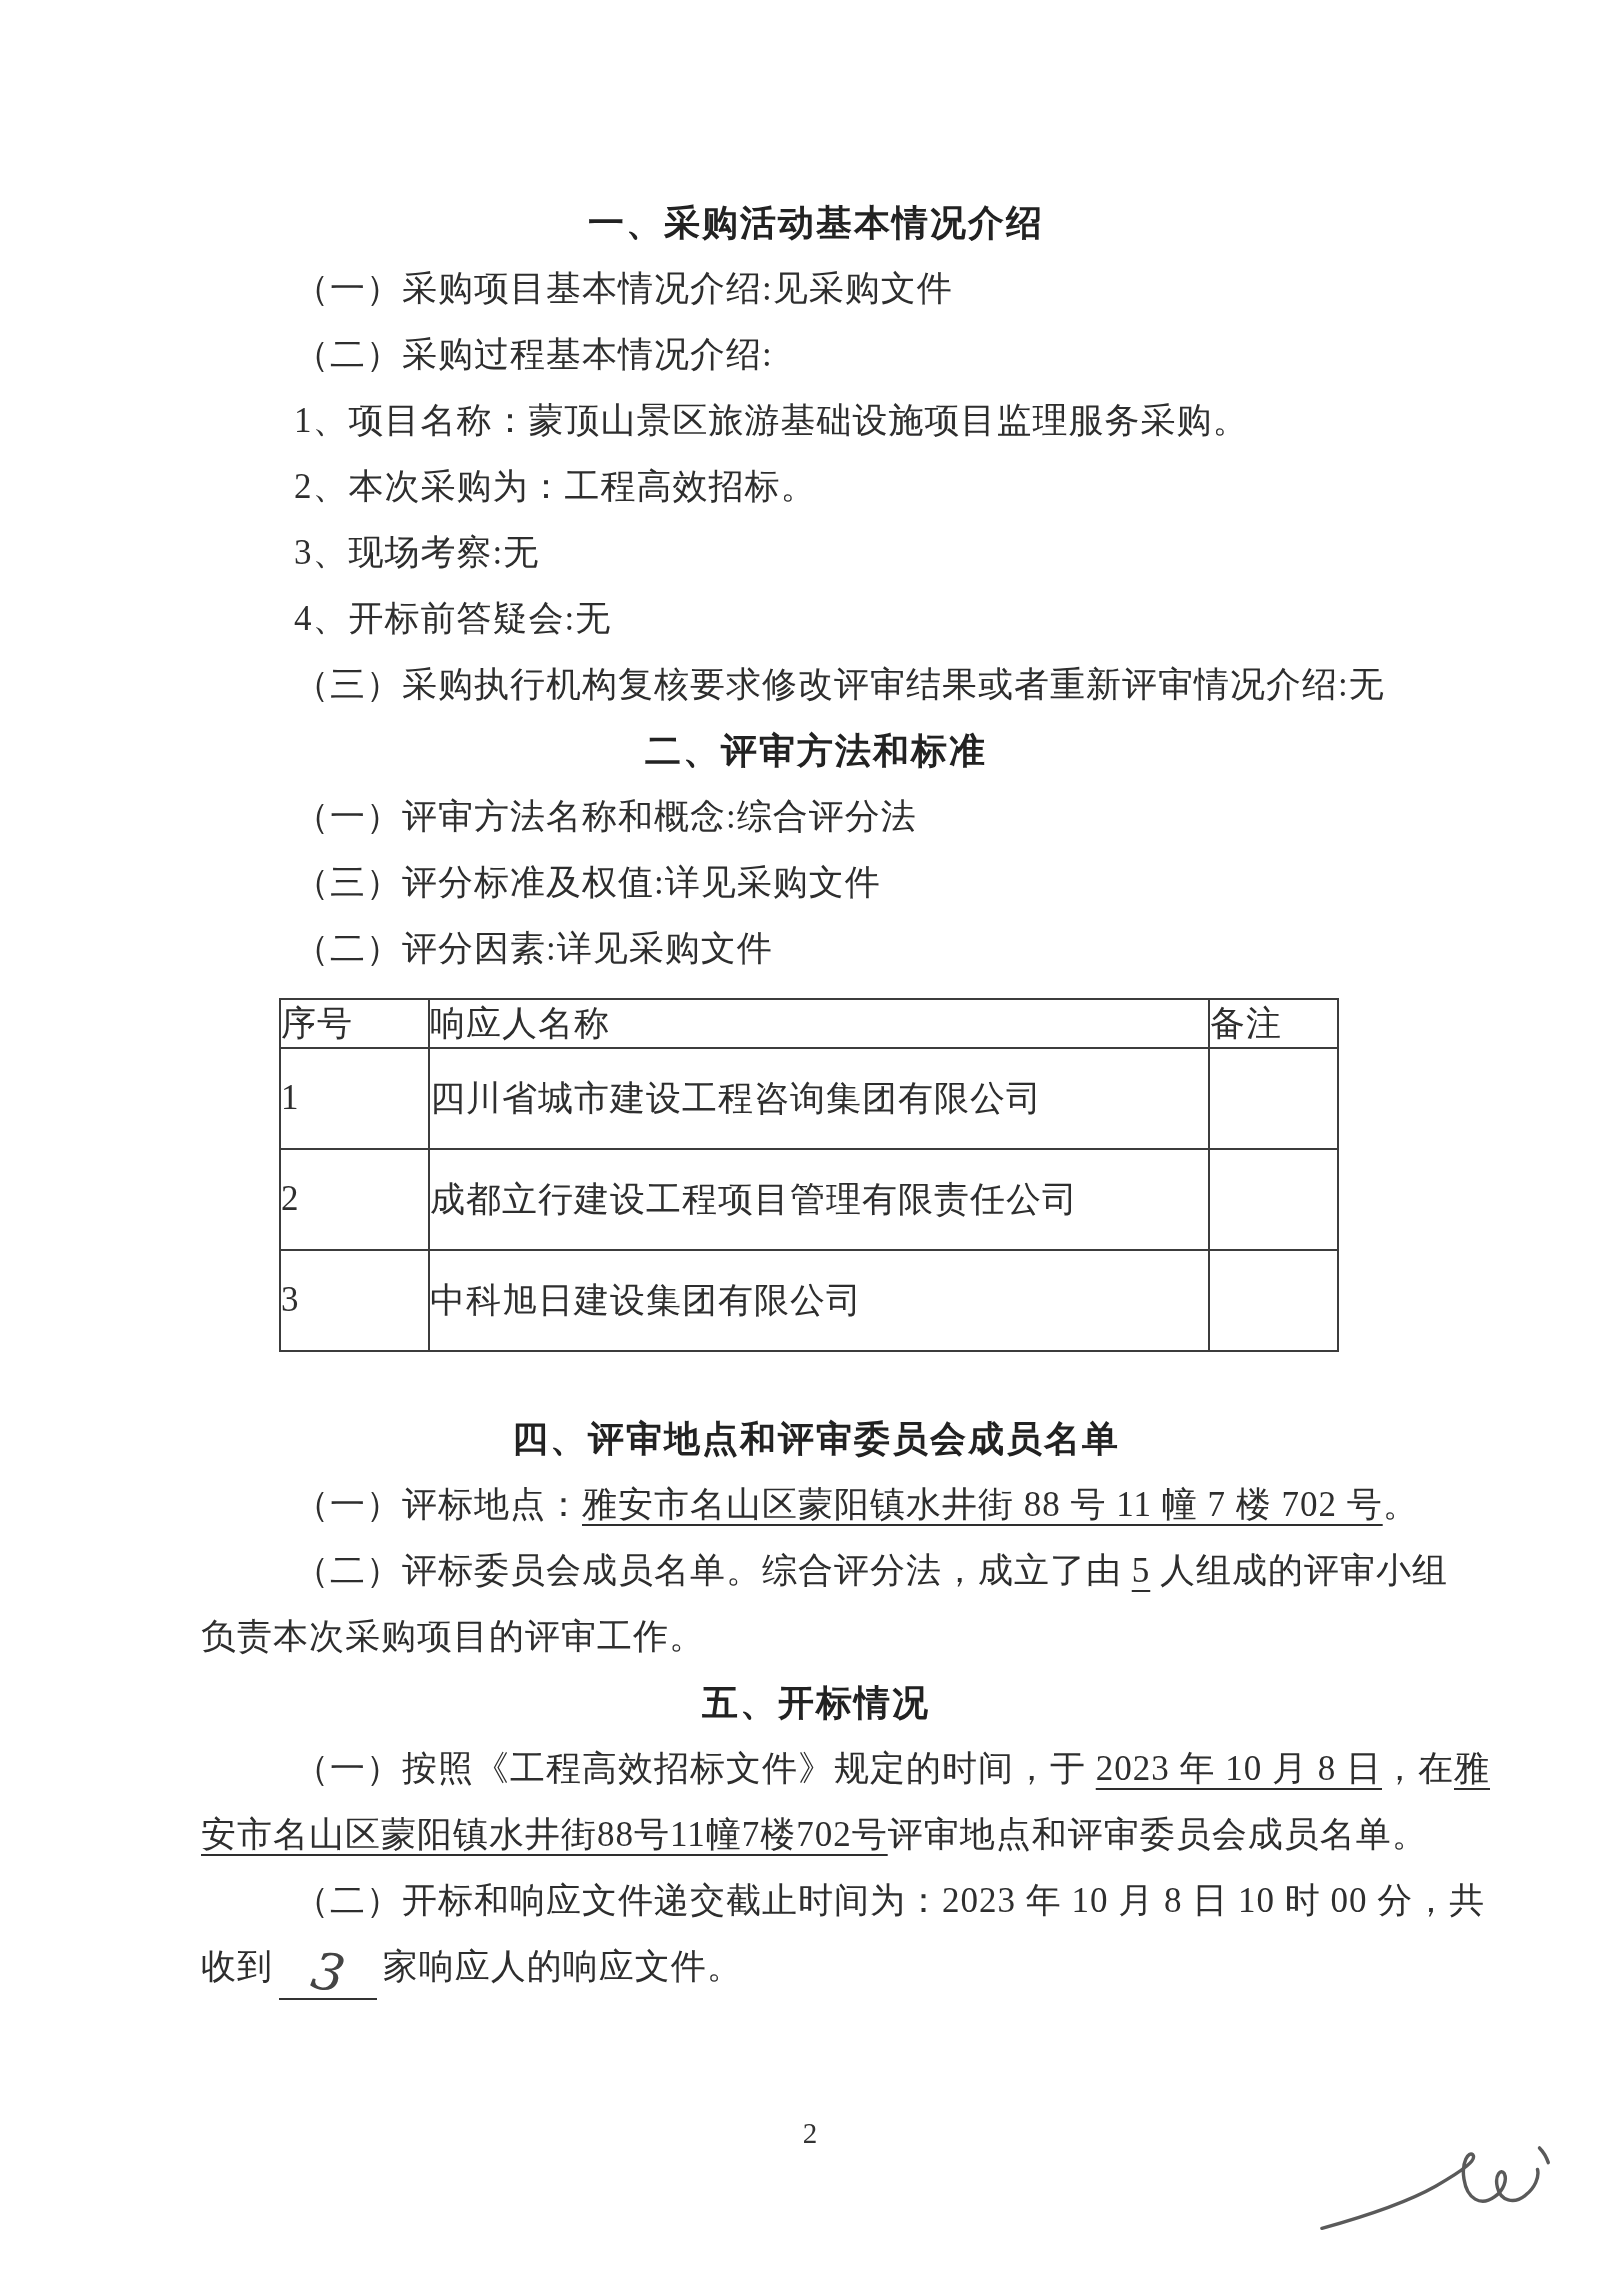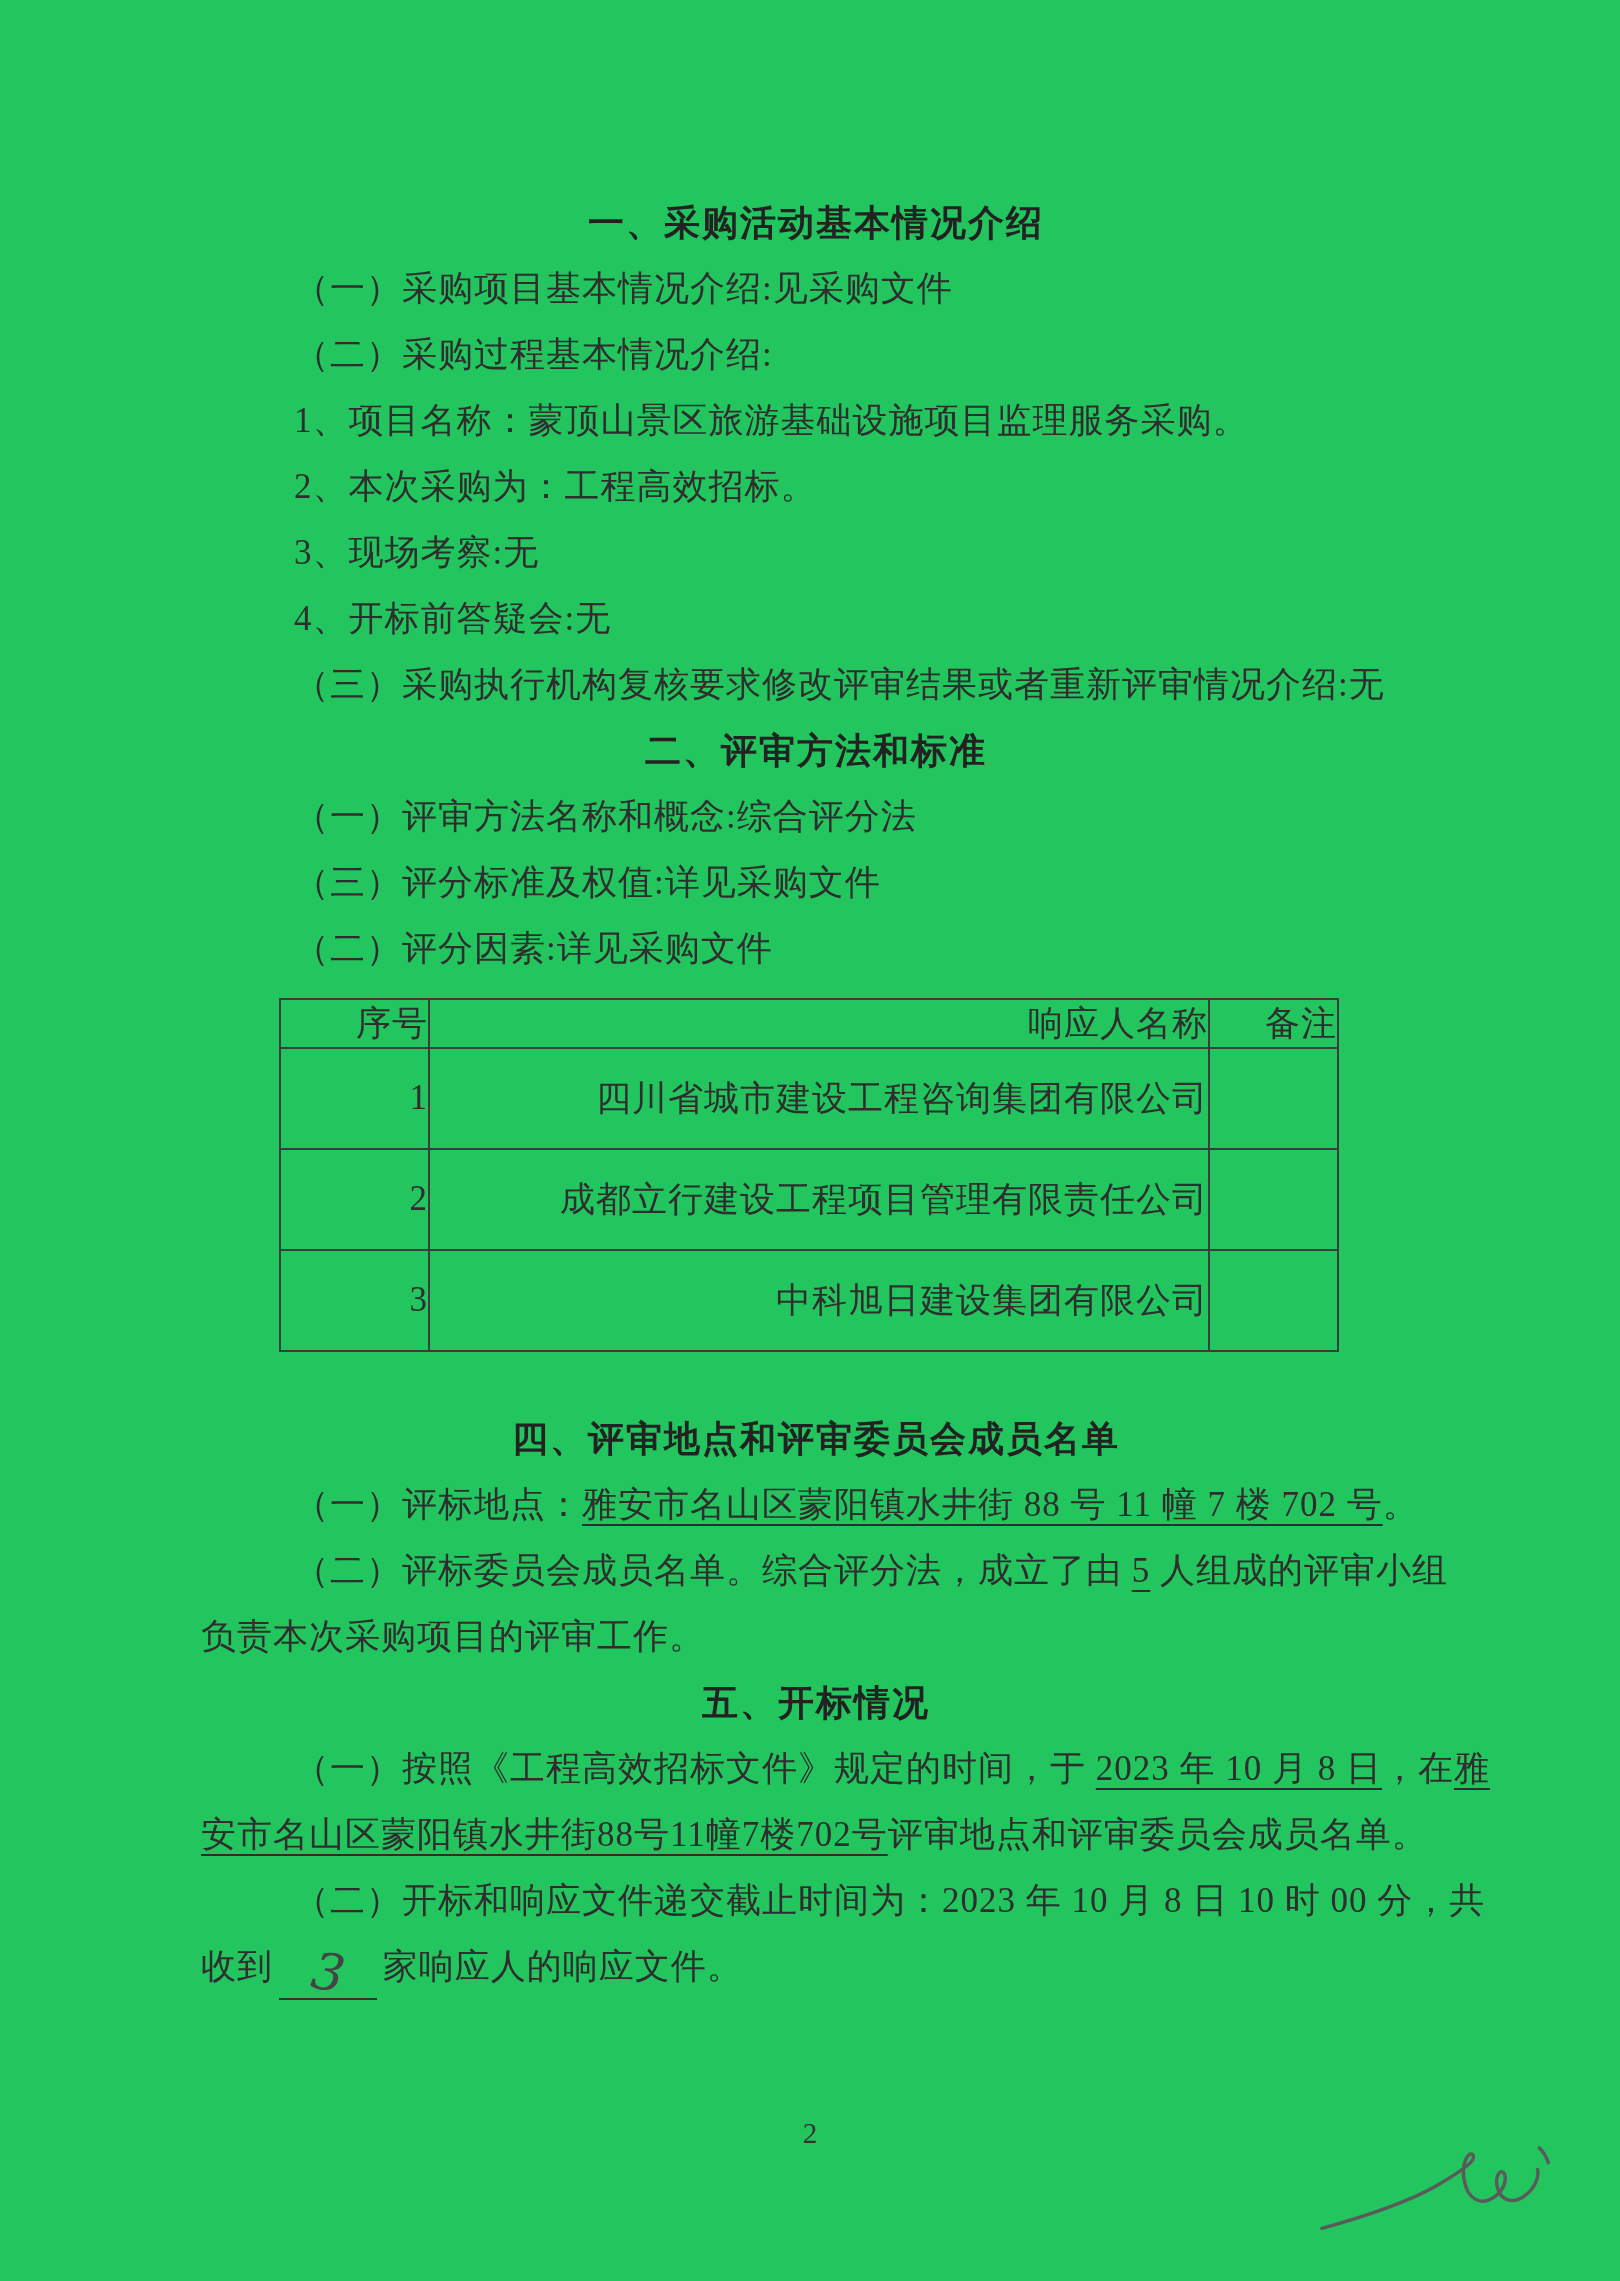--- a/index.html
+++ b/index.html
@@ -1,34 +1,34 @@
 <!DOCTYPE html>
 <html><head>
 <meta charset="utf-8">
 <style>
   html,body {margin:0; padding:0; background:#9a9a9a;}
   .page {
     position:relative; width:1620px; height:2282px; margin:0 auto;
-    background:#22c55e; overflow:hidden;
+    background:#ffffff; overflow:hidden;
     font-family:"Liberation Serif","DejaVu Serif",serif; color:#2e2e2e;
   }
   .doc {position:absolute; left:201px; top:190px; width:1230px; font-size:35px; letter-spacing:1px;}
   .line  {white-space:nowrap; height:66px; line-height:66px;}
   .indent {text-indent:93px;}
   .heading {
     margin:0; font-family:"Liberation Sans","DejaVu Sans",sans-serif;
     font-weight:700; font-size:36px; letter-spacing:2px; color:#222;
     text-align:center; height:66px; line-height:66px; white-space:nowrap;
   }
   .mt55 {margin-top:54px;}
   table.resp {
     border-collapse:collapse; table-layout:fixed; width:1059px;
     margin:15.7px 0 0 78px; color:#2e2e2e;
   }
-  .resp th,.resp td {border:2px solid #3c3c3c; text-align:right; font-weight:400; padding:0; font-size:35px; overflow:hidden;}
+  .resp th,.resp td {border:2px solid #3c3c3c; text-align:left; font-weight:400; padding:0; font-size:35px; overflow:hidden;}
   .resp thead th {border-bottom:2.9px solid #3c3c3c;}
   .resp thead tr {height:49px;}
   .resp tbody tr {height:101px;}
   .col-no {width:149px;} .col-name {width:780px;} .col-note {width:129px;}
   .u {text-decoration:underline; text-underline-offset:7.8px; text-decoration-thickness:2px;}
   .blank {
     display:inline-block; min-width:98px; text-align:center;
     border-bottom:2px solid #333; height:41px; line-height:41px;
     vertical-align:bottom; margin:0 5.9px;
   }

